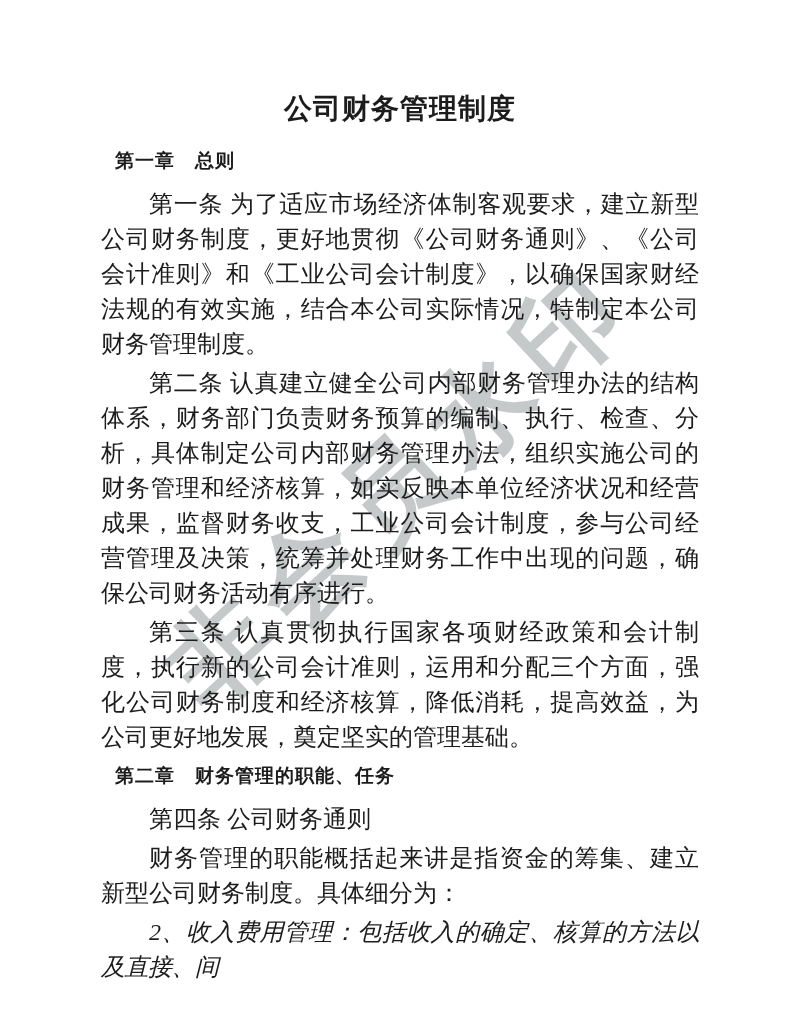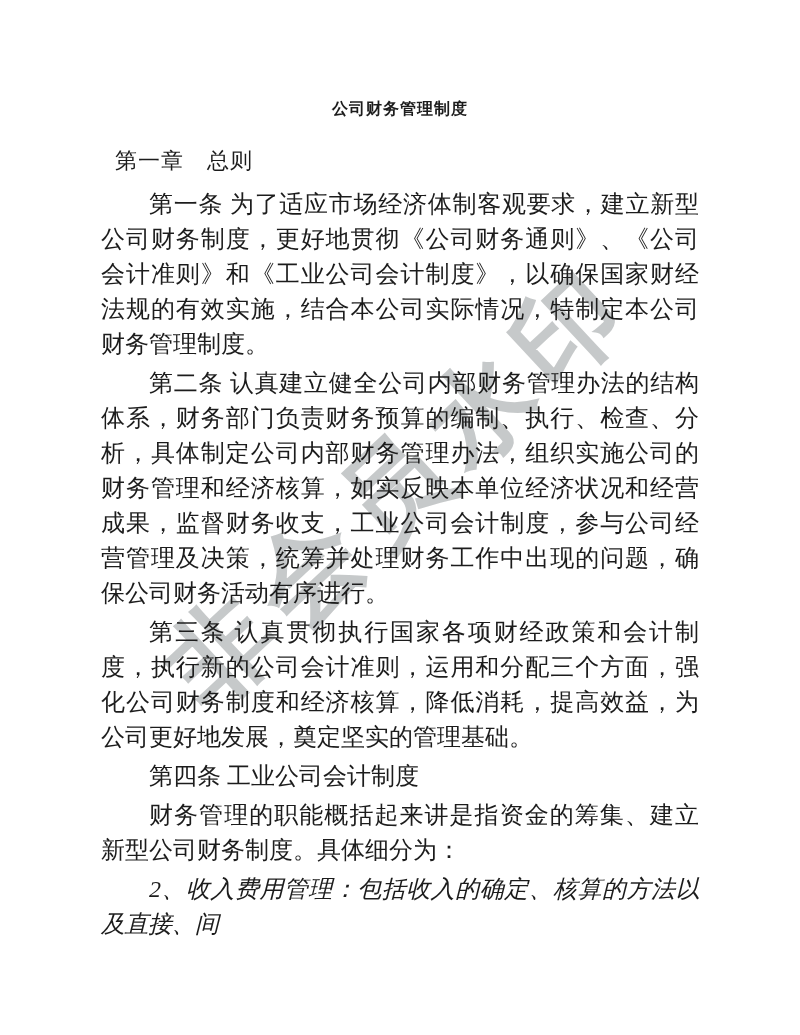--- a/index.html
+++ b/index.html
@@ -33,30 +33,30 @@
     user-select: none;
   }
   .content {
     position: absolute;
     left: 101px;
     top: 94px;
     width: 598px;
     z-index: 2;
   }
   .doc-title {
-    font-size: 16px;
+    font-size: 28px;
     font-weight: bold;
     text-align: center;
     line-height: 30px;
     margin: 0 0 20px 0;
     letter-spacing: 1px;
   }
   .chapter {
-    font-size: 22px;
-    font-weight: normal;
+    font-size: 19px;
+    font-weight: bold;
     line-height: 33px;
     margin: 4px 0 10px 14px;
     letter-spacing: 1px;
   }
   .para {
     font-size: 24px;
     line-height: 35px;
     margin: 0 0 4px 0;
     text-align: justify;
     text-indent: 2em;
@@ -79,22 +79,23 @@
     <div class="doc-title">公司财务管理制度</div>
 
     <div class="chapter">第一章　总则</div>
 
     <p class="para">第一条 为了适应市场经济体制客观要求，建立新型公司财务制度，更好地贯彻《公司财务通则》、《公司会计准则》和《工业公司会计制度》，以确保国家财经法规的有效实施，结合本公司实际情况，特制定本公司财务管理制度。</p>
 
     <p class="para">第二条 认真建立健全公司内部财务管理办法的结构体系，财务部门负责财务预算的编制、执行、检查、分析，具体制定公司内部财务管理办法，组织实施公司的财务管理和经济核算，如实反映本单位经济状况和经营成果，监督财务收支，工业公司会计制度，参与公司经营管理及决策，统筹并处理财务工作中出现的问题，确保公司财务活动有序进行。</p>
 
     <p class="para">第三条 认真贯彻执行国家各项财经政策和会计制度，执行新的公司会计准则，运用和分配三个方面，强化公司财务制度和经济核算，降低消耗，提高效益，为公司更好地发展，奠定坚实的管理基础。</p>
 
+    <div class="chapter">第二章　财务管理的职能、任务</div>
 
-    <p class="para">第四条 工业公司会计制度</p>
+    <p class="para">第四条 公司财务通则</p>
 
     <p class="para">财务管理的职能概括起来讲是指资金的筹集、建立新型公司财务制度。具体细分为：</p>
 
 
     <p class="para tight">2、收入费用管理：包括收入的确定、核算的方法以及直接、间</p>
 
   </div>
 </div>
 
 </body></html>

